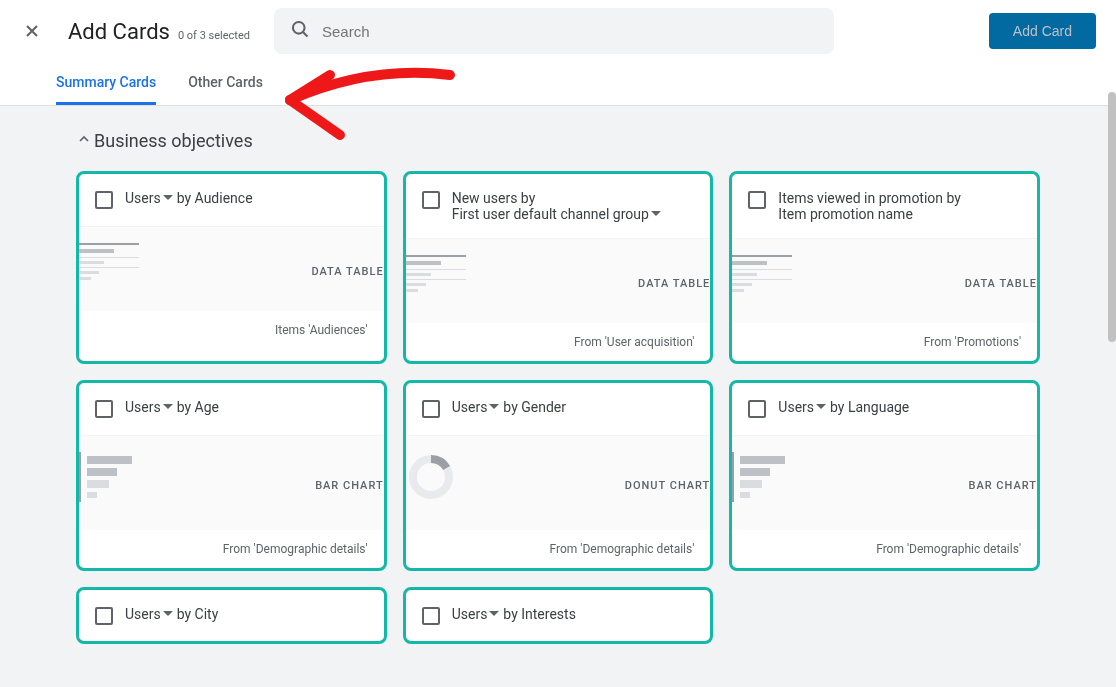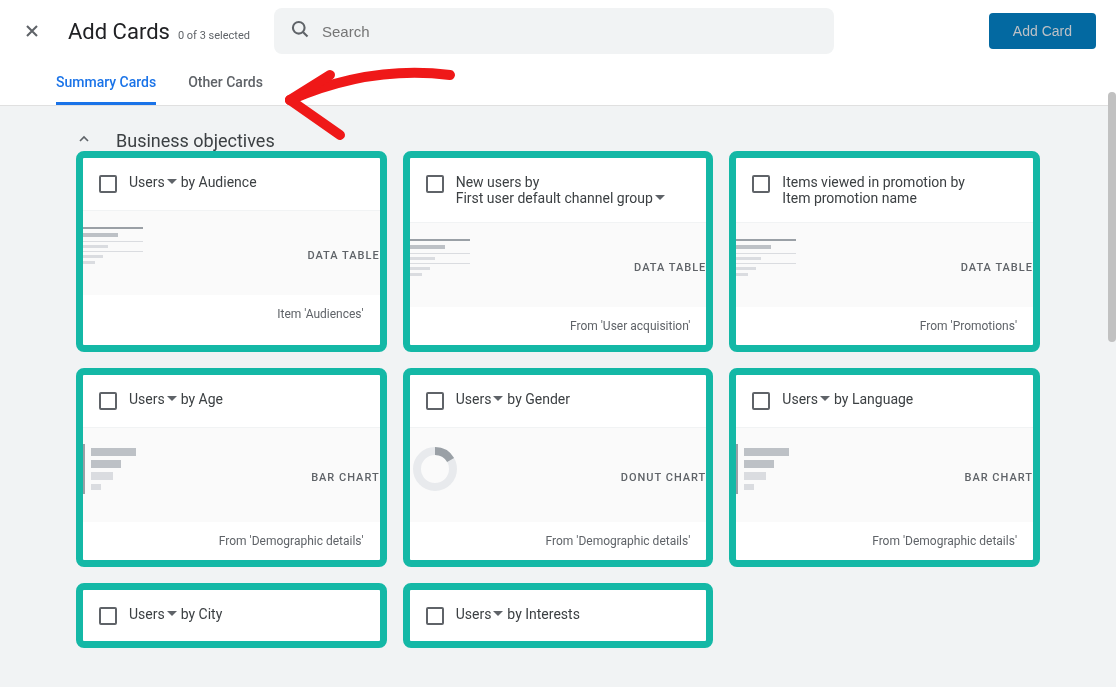--- a/index.html
+++ b/index.html
@@ -96,39 +96,40 @@
     }
     .content {
       background: #f1f3f4;
       height: calc(100% - 92px);
       overflow-y: auto;
       padding: 24px 76px;
     }
     .section-header {
       display: flex;
       align-items: center;
-      gap: 24px;
+      gap: 2px;
+      margin-bottom: 20px;
       cursor: pointer;
     }
     .chevron-up-icon {
       color: #5f6368;
     }
     .section-title {
       font-size: 18px;
       color: #3c4043;
       font-weight: 400;
     }
     .cards-grid {
       display: grid;
       grid-template-columns: repeat(3, 1fr);
       gap: 16px;
     }
     .card {
       background: #fff;
-      border: 7px solid #14b8a6;
+      border: 3px solid #14b8a6;
       border-radius: 8px;
       overflow: hidden;
       display: flex;
       flex-direction: column;
     }
     .card-header {
       display: flex;
       align-items: flex-start;
       padding: 16px;
       gap: 12px;
@@ -268,21 +269,21 @@
               <rect x="0" y="6" width="35" height="4" fill="#bdc1c6"></rect>
               <rect x="0" y="14" width="60" height="1" fill="#dadce0"></rect>
               <rect x="0" y="18" width="25" height="3" fill="#dadce0"></rect>
               <rect x="0" y="24" width="60" height="1" fill="#dadce0"></rect>
               <rect x="0" y="28" width="20" height="3" fill="#dadce0"></rect>
               <rect x="0" y="34" width="12" height="3" fill="#dadce0"></rect>
             </svg>
         </div>
         <div class="preview-label">DATA TABLE</div>
       </div>
-      <div class="card-footer">Item 'Audiences'</div>
+      <div class="card-footer">Items 'Audiences'</div>
     </div>
 
     <div class="card">
       <div class="card-header">
         <div class="checkbox"></div>
         <div class="card-title">
           <div style="width:100%">
             <div>New users by</div>
             <span class="metric">
               <span>First user default channel group</span>

